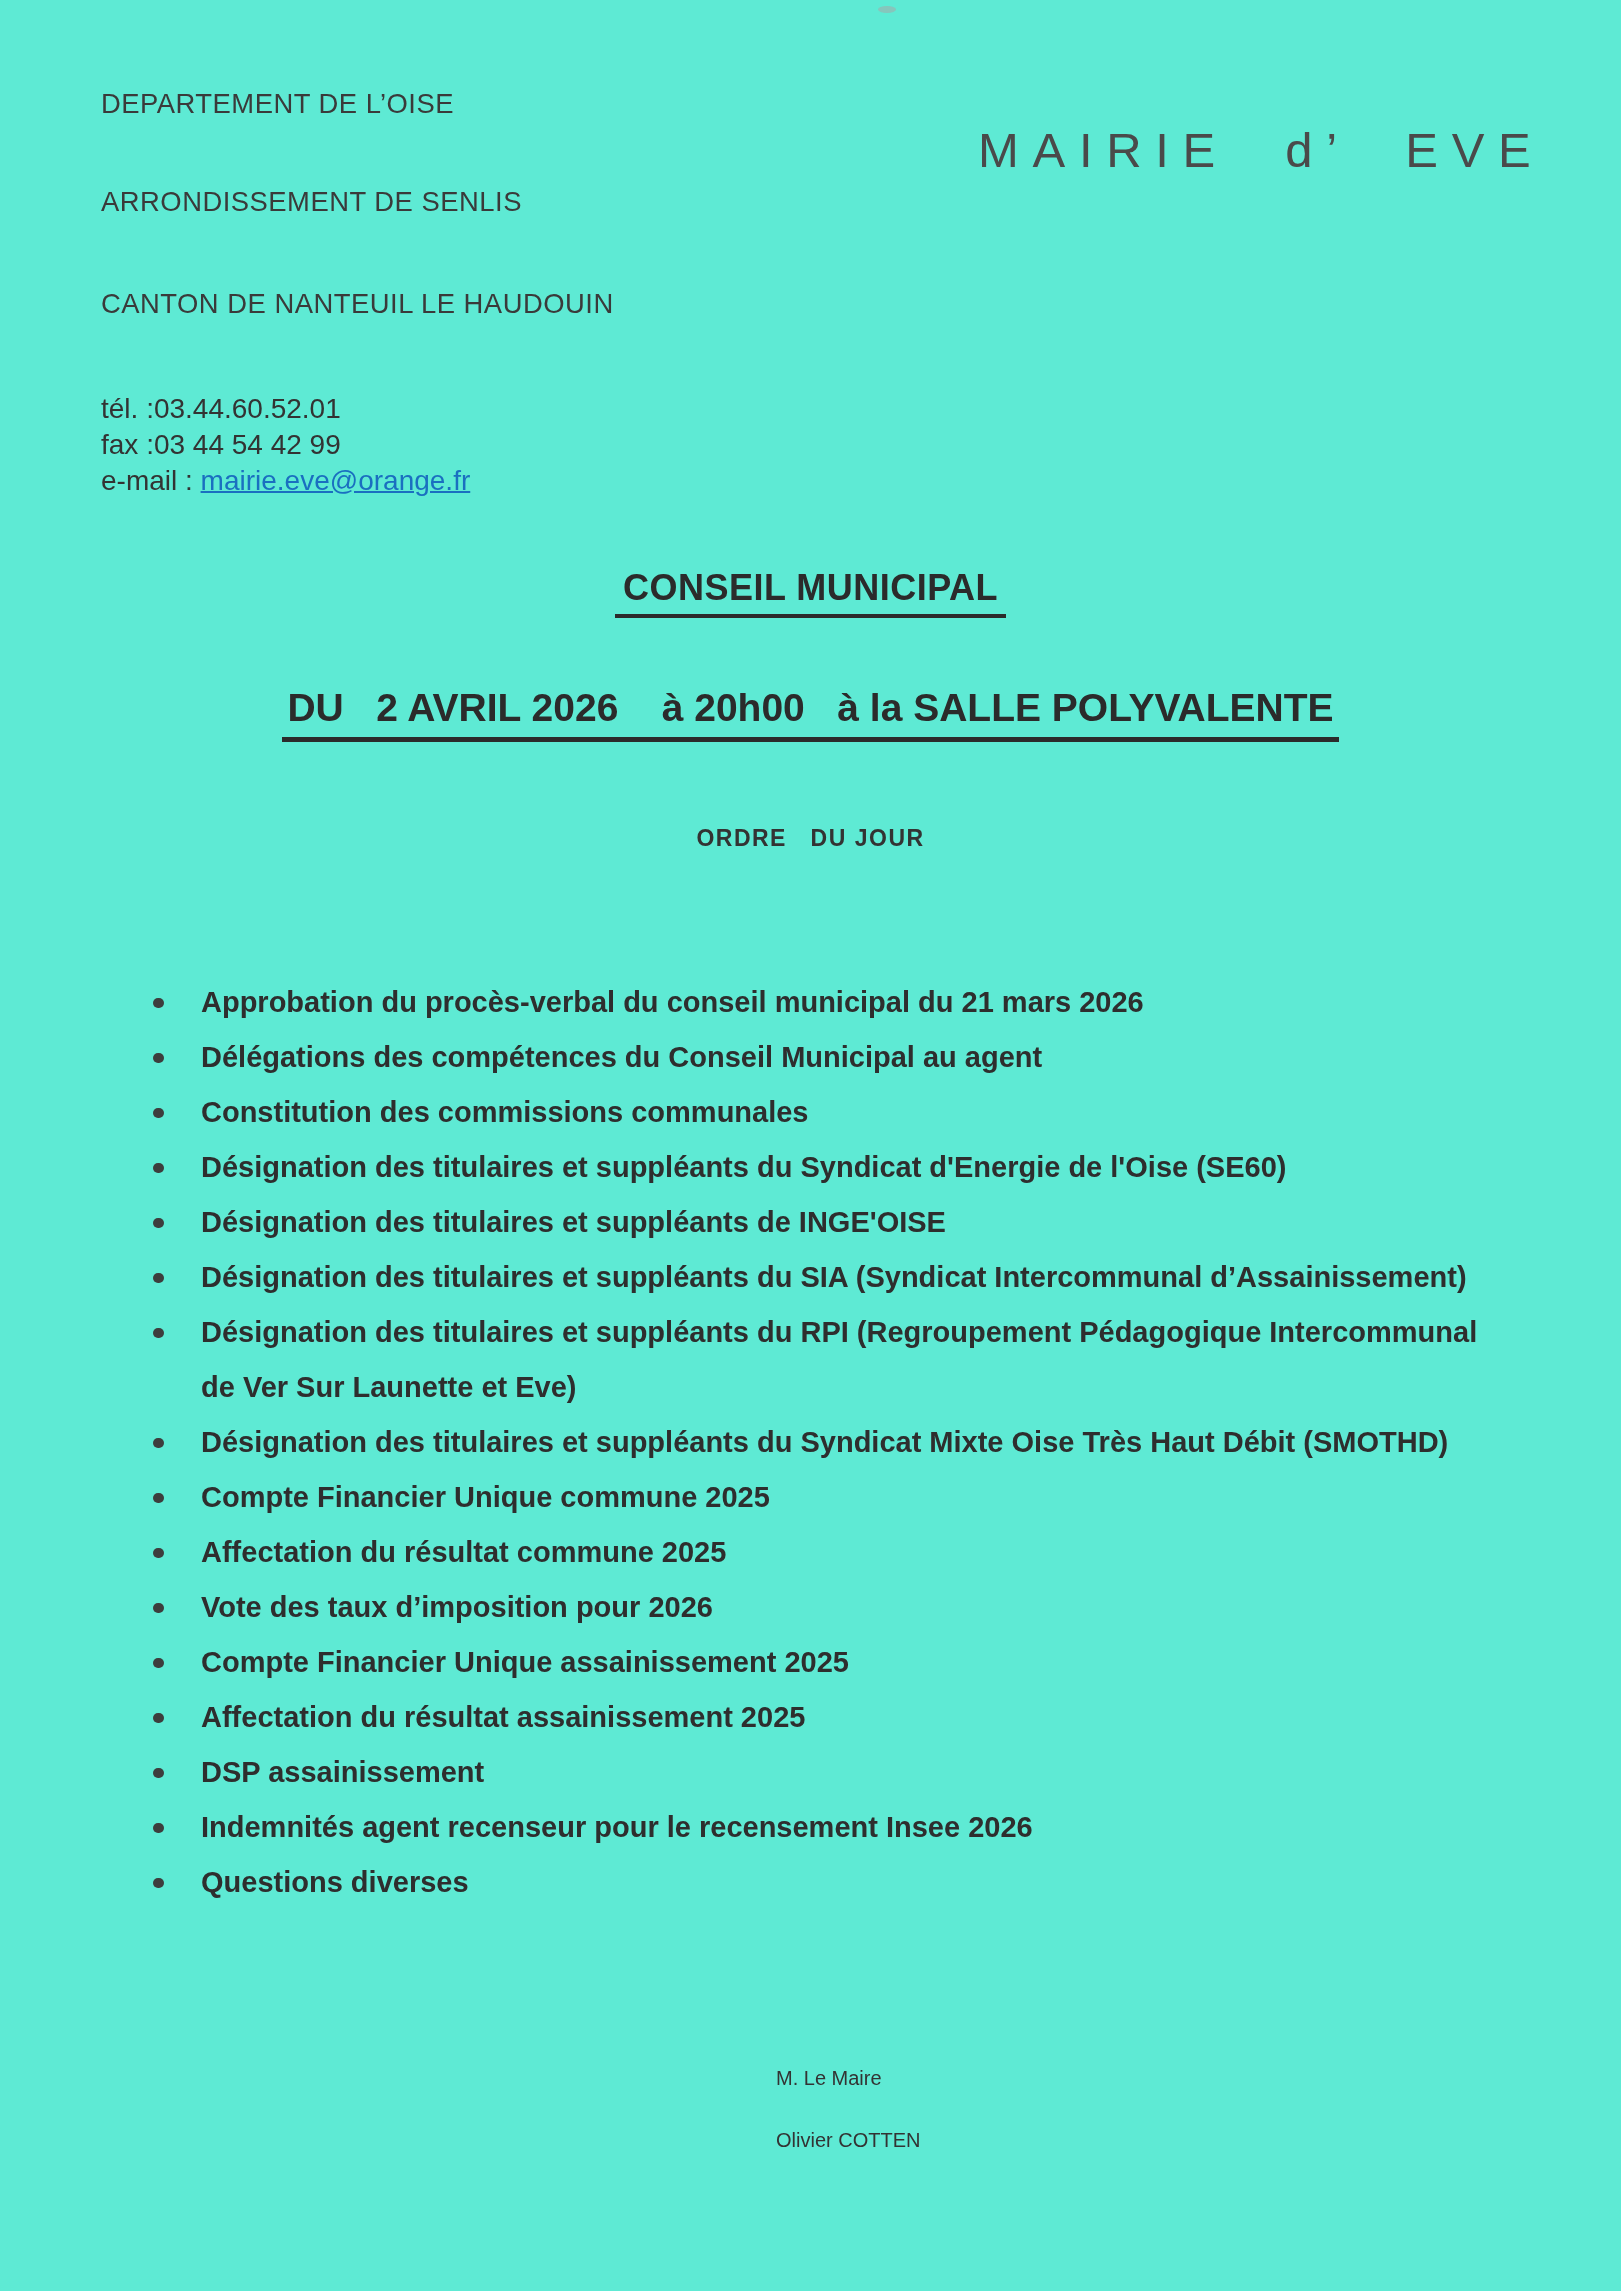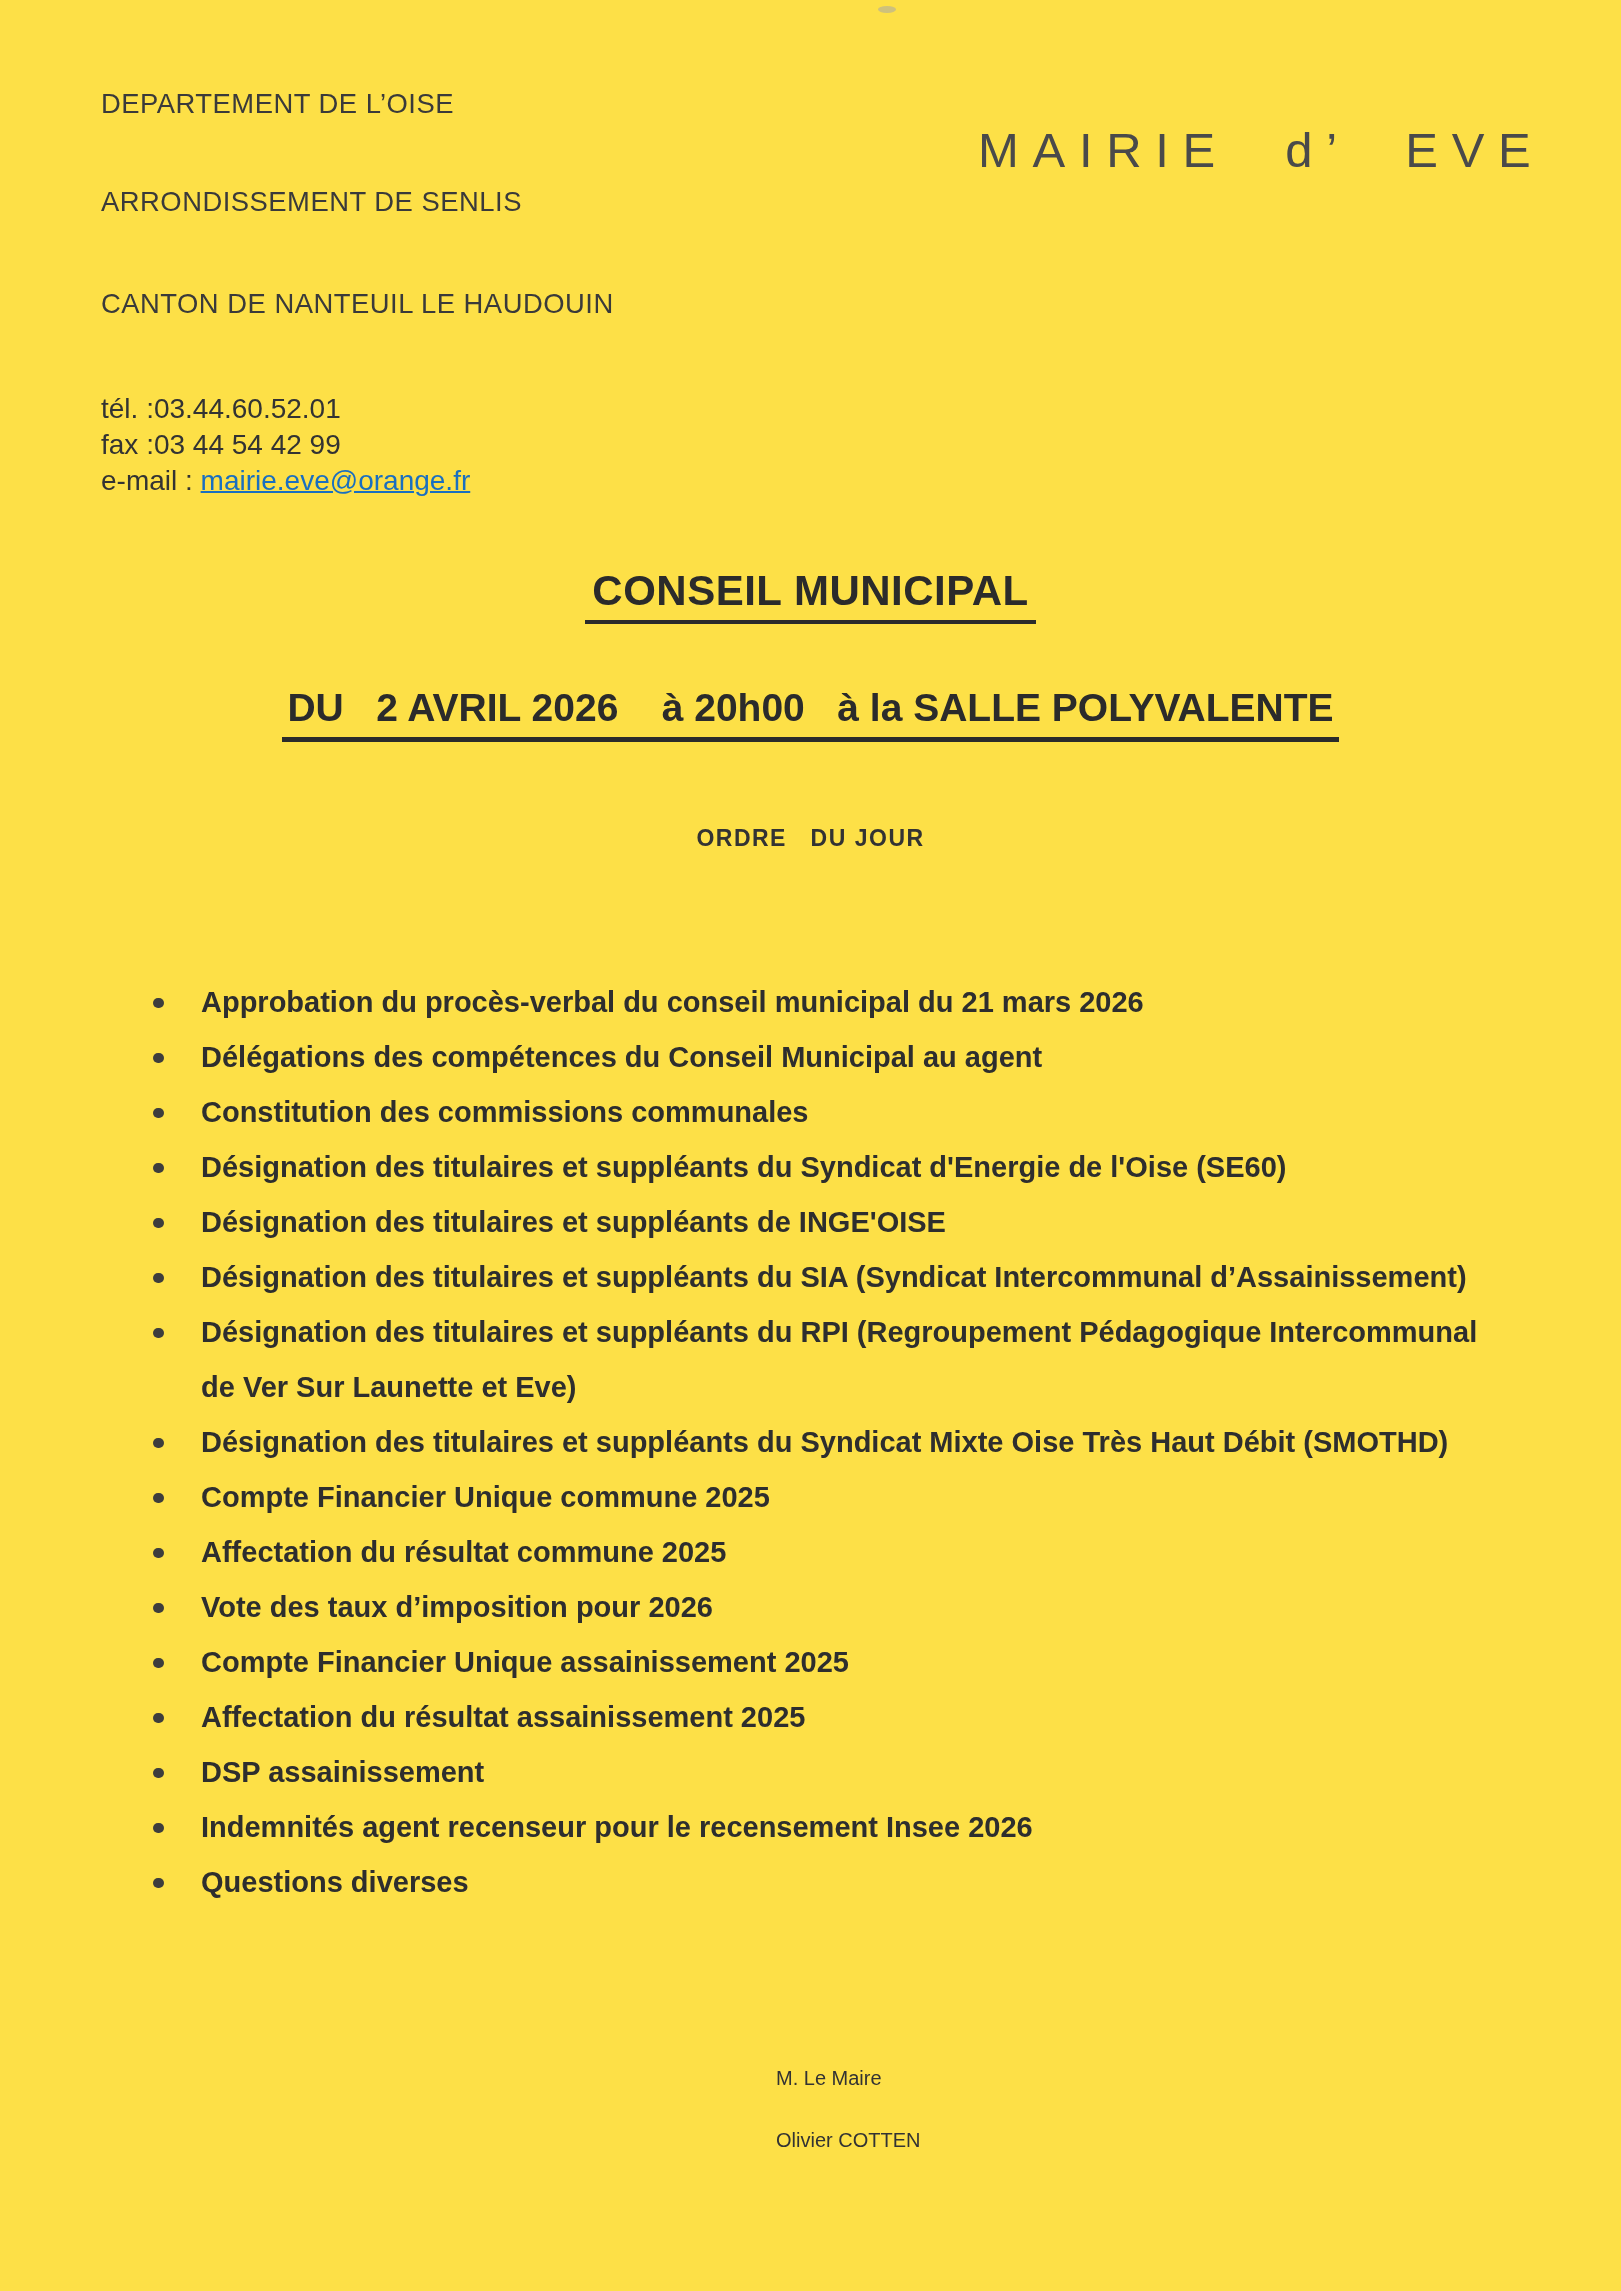--- a/index.html
+++ b/index.html
@@ -1,19 +1,19 @@
 <!DOCTYPE html>
 <html><head>
 <meta charset="utf-8">
 <style>
   html,body{margin:0;padding:0;background:#e8e8e8;}
   .page{
     position:relative;
     width:1621px;height:2292px;
-    background:#fde047;
+    background:#5eead4;
     font-family:"Liberation Sans", sans-serif;
     color:#2d2d2d;
     overflow:hidden;
   }
   .abs{position:absolute;}
   
   .admin-line{left:101px;font-size:27.4px;letter-spacing:0.5px;color:#3a3a3a;}
   .dept{top:88px;}
   .arrond{top:186px;}
   .canton{top:288px;}
@@ -23,21 +23,21 @@
     font-size:49px;letter-spacing:13.7px;word-spacing:29px;
     color:#4a4a4a;white-space:pre;
   }
   
   .contact{top:391px;left:101px;font-size:28px;line-height:36px;color:#333;}
   .contact a{color:#1a6fc0;text-decoration:underline;text-decoration-thickness:2px;}
   
   .center-row{left:0;width:1621px;text-align:center;}
   .title-main{top:567px;}
   .title-main span{
-    display:inline-block;font-size:42px;font-weight:700;color:#2b2b2b;
+    display:inline-block;font-size:36px;font-weight:700;color:#2b2b2b;
     border-bottom:4.9px solid #2b2b2b;padding:0 7.8px 4.9px 7.8px;letter-spacing:0.5px;
   }
   .session{top:686px;}
   .session span{
     display:inline-block;font-size:39px;font-weight:700;color:#2b2b2b;
     border-bottom:5.9px solid #2b2b2b;padding:0 5.9px 6.9px 5.9px;white-space:pre;
   }
   .ordre{top:825px;}
   .ordre span{
     display:inline-block;font-size:23px;font-weight:700;color:#333;

